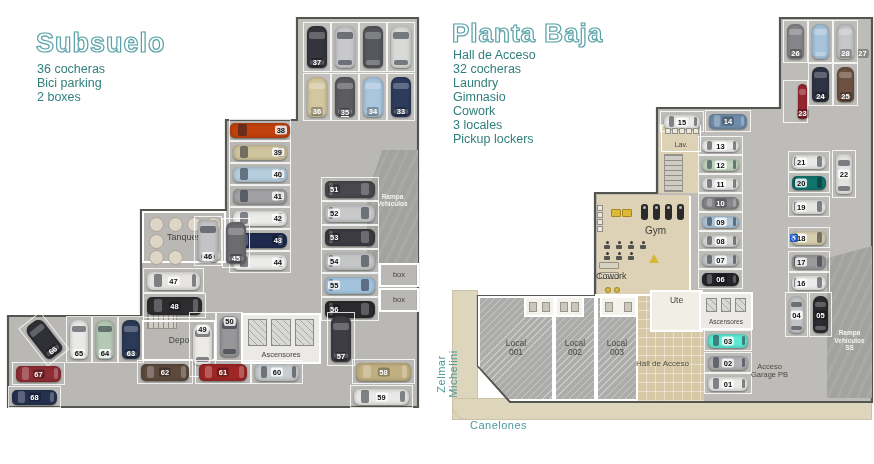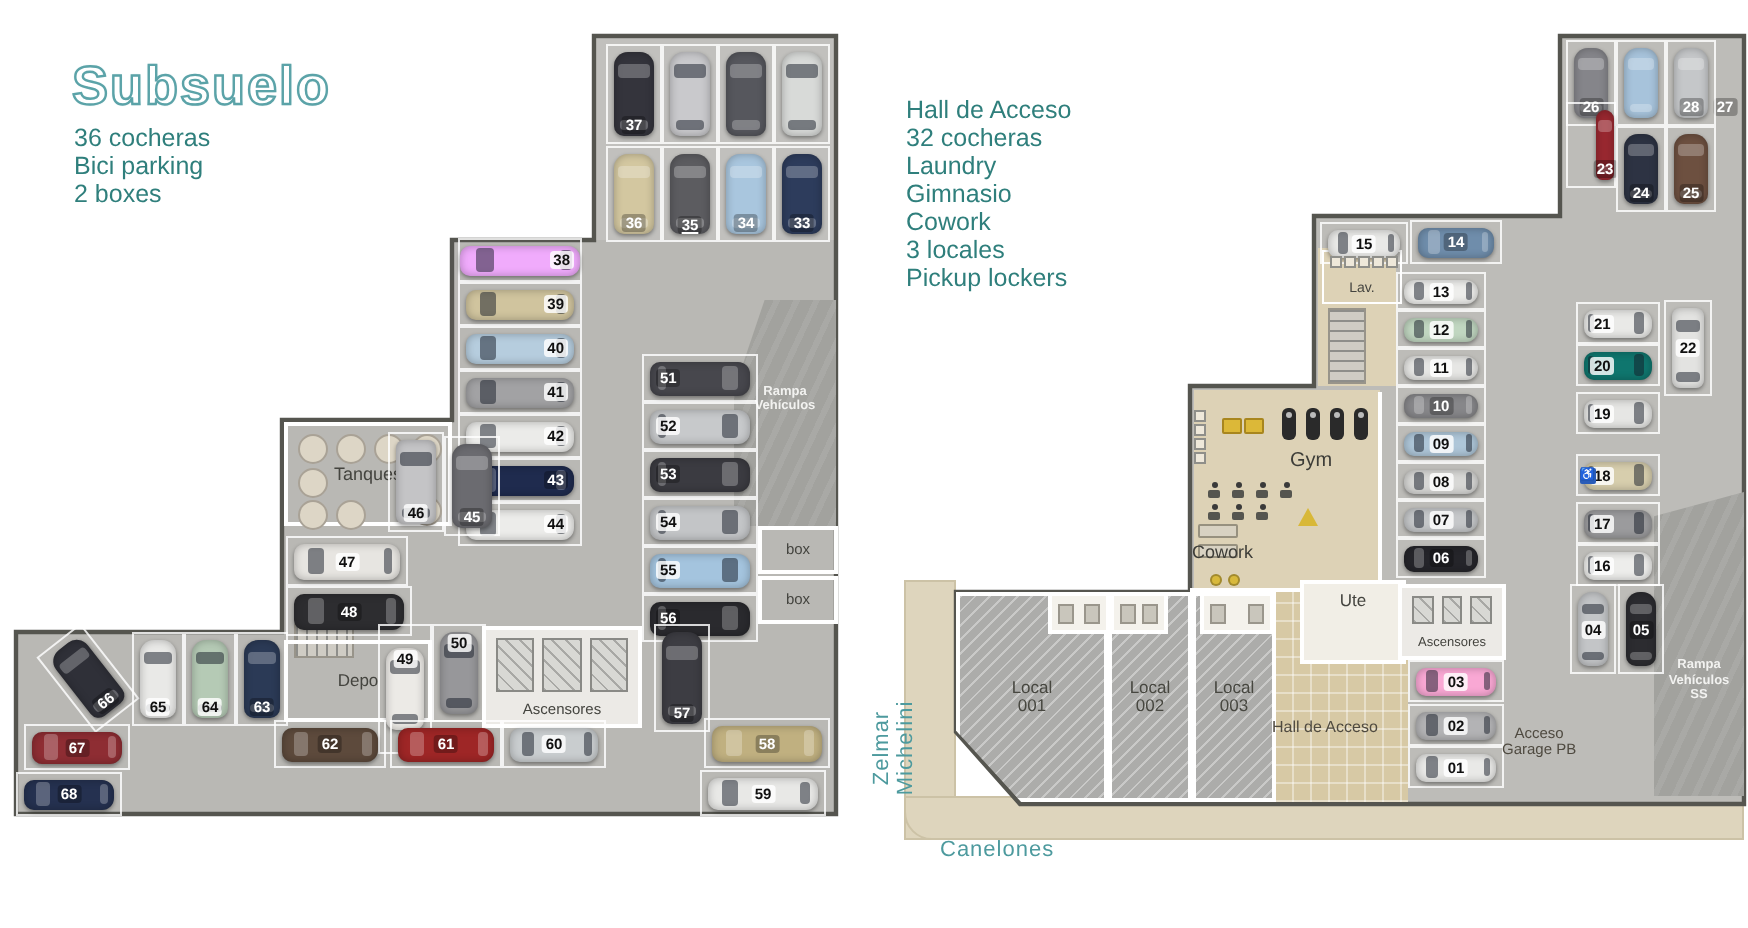--- a/index.html
+++ b/index.html
@@ -23,20 +23,21 @@
 
 <div class="page">
 
   <div class="panel-title" style="left:36px;top:28px;font-size:27px;">Subsuelo</div>
   <div class="feat-list" style="left:37px;top:62px;">
       <div class="feat">36 cocheras</div>
       <div class="feat">Bici parking</div>
       <div class="feat">2 boxes</div>
     </div>
 
+  <div class="panel-title" style="left:452px;top:18px;font-size:26px;">Planta Baja</div>
   <div class="feat-list" style="left:453px;top:48px;">
       <div class="feat">Hall de Acceso</div>
       <div class="feat">32 cocheras</div>
       <div class="feat">Laundry</div>
       <div class="feat">Gimnasio</div>
       <div class="feat">Cowork</div>
       <div class="feat">3 locales</div>
       <div class="feat">Pickup lockers</div>
     </div>
 
@@ -124,21 +125,21 @@
           </div>
         </div>
         <div class="stall" style="position: absolute; left: 387px; top: 73px; width: 28px; height: 48px;">
           <div class="car" style="position: relative; width: 20px; height: 40px; background: rgb(45, 60, 92); border-radius: 7px 7px 5px 5px;">
             <div style="position: absolute; left: 12%; right: 12%; top: 15%; height: 16%; background: rgba(255, 255, 255, 0.25); border-radius: 2px;"></div>
             <div style="position: absolute; left: 15%; right: 15%; bottom: 8%; height: 11%; background: rgba(255, 255, 255, 0.25); border-radius: 2px;"></div>
             <span class="num" style="color: rgb(255, 255, 255); background: rgba(0, 0, 0, 0.28); bottom: 1px; left: 50%; transform: translateX(-50%);">33</span>
           </div>
         </div>
         <div class="stall" style="position: absolute; left: 229px; top: 119px; width: 62px; height: 22px;">
-          <div class="car" style="position: relative; width: 54px; height: 15px; background: #f0abfc; border-radius: 5px 6px 6px 5px; padding-left: 48px;">
+          <div class="car" style="position: relative; width: 54px; height: 15px; background: #c2410c; border-radius: 5px 6px 6px 5px; padding-left: 48px;">
             <div style="position: absolute; top: 12%; bottom: 12%; width: 15%; background: rgba(20, 26, 38, 0.5); border-radius: 2px; left: 13%;"></div>
             <div style="position: absolute; top: 16%; bottom: 16%; width: 9%; background: rgba(20, 26, 38, 0.5); border-radius: 2px; right: 7%;"></div>
             <span class="num" style="color: rgb(16, 16, 16); background: rgba(255, 255, 255, 0.82); right: 3px; top: 50%; transform: translateY(-50%);">38</span>
           </div>
         </div>
         <div class="stall" style="position: absolute; left: 229px; top: 141px; width: 62px; height: 22px;">
           <div class="car" style="position: relative; width: 54px; height: 15px; background: rgb(208, 196, 158); border-radius: 5px 6px 6px 5px;">
             <div style="position: absolute; top: 12%; bottom: 12%; width: 15%; background: rgba(20, 26, 38, 0.5); border-radius: 2px; left: 13%;"></div>
             <div style="position: absolute; top: 16%; bottom: 16%; width: 9%; background: rgba(20, 26, 38, 0.5); border-radius: 2px; right: 7%;"></div>
             <span class="num" style="color: rgb(16, 16, 16); background: rgba(255, 255, 255, 0.82); right: 3px; top: 50%; transform: translateY(-50%);">39</span>
@@ -415,21 +416,21 @@
             <span class="num" style="color: rgb(255, 255, 255); background: rgba(0, 0, 0, 0.28); bottom: 1px; left: 50%; transform: translateX(-50%); margin-left: 42px;">27</span>
           </div>
         </div>
         <div class="stall" style="position: absolute; left: 833px; top: 20px; width: 25px; height: 43px;">
           <div class="car" style="position: relative; width: 17px; height: 35px; background: rgb(197, 199, 201); border-radius: 7px 7px 5px 5px;">
             <div style="position: absolute; left: 12%; right: 12%; top: 15%; height: 16%; background: rgba(255, 255, 255, 0.25); border-radius: 2px;"></div>
             <div style="position: absolute; left: 15%; right: 15%; bottom: 8%; height: 11%; background: rgba(255, 255, 255, 0.25); border-radius: 2px;"></div>
             <span class="num" style="color: rgb(255, 255, 255); background: rgba(0, 0, 0, 0.28); bottom: 1px; left: 50%; transform: translateX(-50%);">28</span>
           </div>
         </div>
-        <div class="stall" style="position: absolute; left: 783px; top: 51px; width: 25px; height: 43px; padding-left: 14px;">
+        <div class="stall" style="position: absolute; left: 783px; top: 80px; width: 25px; height: 43px; padding-left: 14px;">
           <div class="car" style="position: relative; width: 17px; height: 35px; background: rgb(153, 40, 48); border-radius: 7px 7px 5px 5px;">
             <div style="position: absolute; left: 12%; right: 12%; top: 15%; height: 16%; background: rgba(255, 255, 255, 0.25); border-radius: 2px;"></div>
             <div style="position: absolute; left: 15%; right: 15%; bottom: 8%; height: 11%; background: rgba(255, 255, 255, 0.25); border-radius: 2px;"></div>
             <span class="num" style="color: rgb(255, 255, 255); background: rgba(0, 0, 0, 0.28); bottom: 1px; left: 50%; transform: translateX(-50%);">23</span>
           </div>
         </div>
         <div class="stall" style="position: absolute; left: 808px; top: 63px; width: 25px; height: 43px;">
           <div class="car" style="position: relative; width: 17px; height: 35px; background: rgb(45, 51, 67); border-radius: 7px 7px 5px 5px;">
             <div style="position: absolute; left: 12%; right: 12%; top: 15%; height: 16%; background: rgba(255, 255, 255, 0.25); border-radius: 2px;"></div>
             <div style="position: absolute; left: 15%; right: 15%; bottom: 8%; height: 11%; background: rgba(255, 255, 255, 0.25); border-radius: 2px;"></div>
@@ -571,21 +572,21 @@
           </div>
         </div>
         <div class="stall" style="position: absolute; left: 698px; top: 269px; width: 45px; height: 20px;">
           <div class="car" style="position: relative; width: 37px; height: 13px; background: rgb(37, 37, 42); border-radius: 5px 6px 6px 5px;">
             <div style="position: absolute; top: 12%; bottom: 12%; width: 15%; background: rgba(255, 255, 255, 0.25); border-radius: 2px; left: 13%;"></div>
             <div style="position: absolute; top: 16%; bottom: 16%; width: 9%; background: rgba(255, 255, 255, 0.25); border-radius: 2px; right: 7%;"></div>
             <span class="num" style="color: rgb(255, 255, 255); background: rgba(0, 0, 0, 0.28); left: 50%; top: 50%; transform: translate(-50%, -50%);">06</span>
           </div>
         </div>
         <div class="stall" style="position: absolute; left: 704px; top: 330px; width: 48px; height: 21px;">
-          <div class="car" style="position: relative; width: 40px; height: 14px; background: #f9a8d4; border-radius: 5px 6px 6px 5px;">
+          <div class="car" style="position: relative; width: 40px; height: 14px; background: #5eead4; border-radius: 5px 6px 6px 5px;">
             <div style="position: absolute; top: 12%; bottom: 12%; width: 15%; background: rgba(20, 26, 38, 0.5); border-radius: 2px; left: 13%;"></div>
             <div style="position: absolute; top: 16%; bottom: 16%; width: 9%; background: rgba(20, 26, 38, 0.5); border-radius: 2px; right: 7%;"></div>
             <span class="num" style="color: rgb(16, 16, 16); background: rgba(255, 255, 255, 0.82); left: 50%; top: 50%; transform: translate(-50%, -50%);">03</span>
           </div>
         </div>
         <div class="stall" style="position: absolute; left: 704px; top: 352px; width: 48px; height: 21px;">
           <div class="car" style="position: relative; width: 40px; height: 14px; background: rgb(179, 179, 181); border-radius: 5px 6px 6px 5px;">
             <div style="position: absolute; top: 12%; bottom: 12%; width: 15%; background: rgba(20, 26, 38, 0.5); border-radius: 2px; left: 13%;"></div>
             <div style="position: absolute; top: 16%; bottom: 16%; width: 9%; background: rgba(20, 26, 38, 0.5); border-radius: 2px; right: 7%;"></div>
             <span class="num" style="color: rgb(16, 16, 16); background: rgba(255, 255, 255, 0.82); left: 50%; top: 50%; transform: translate(-50%, -50%);">02</span>

